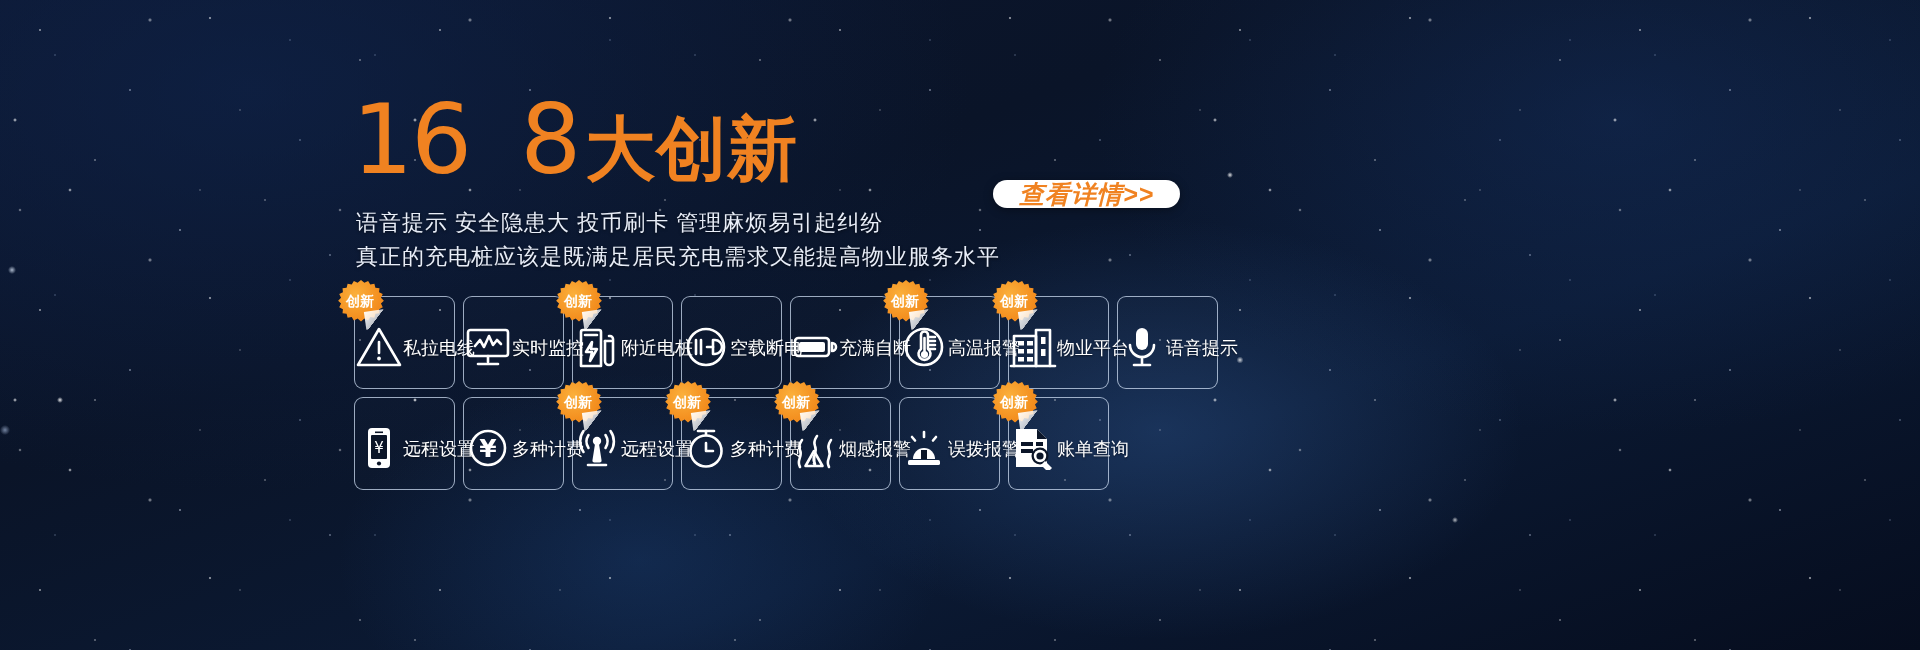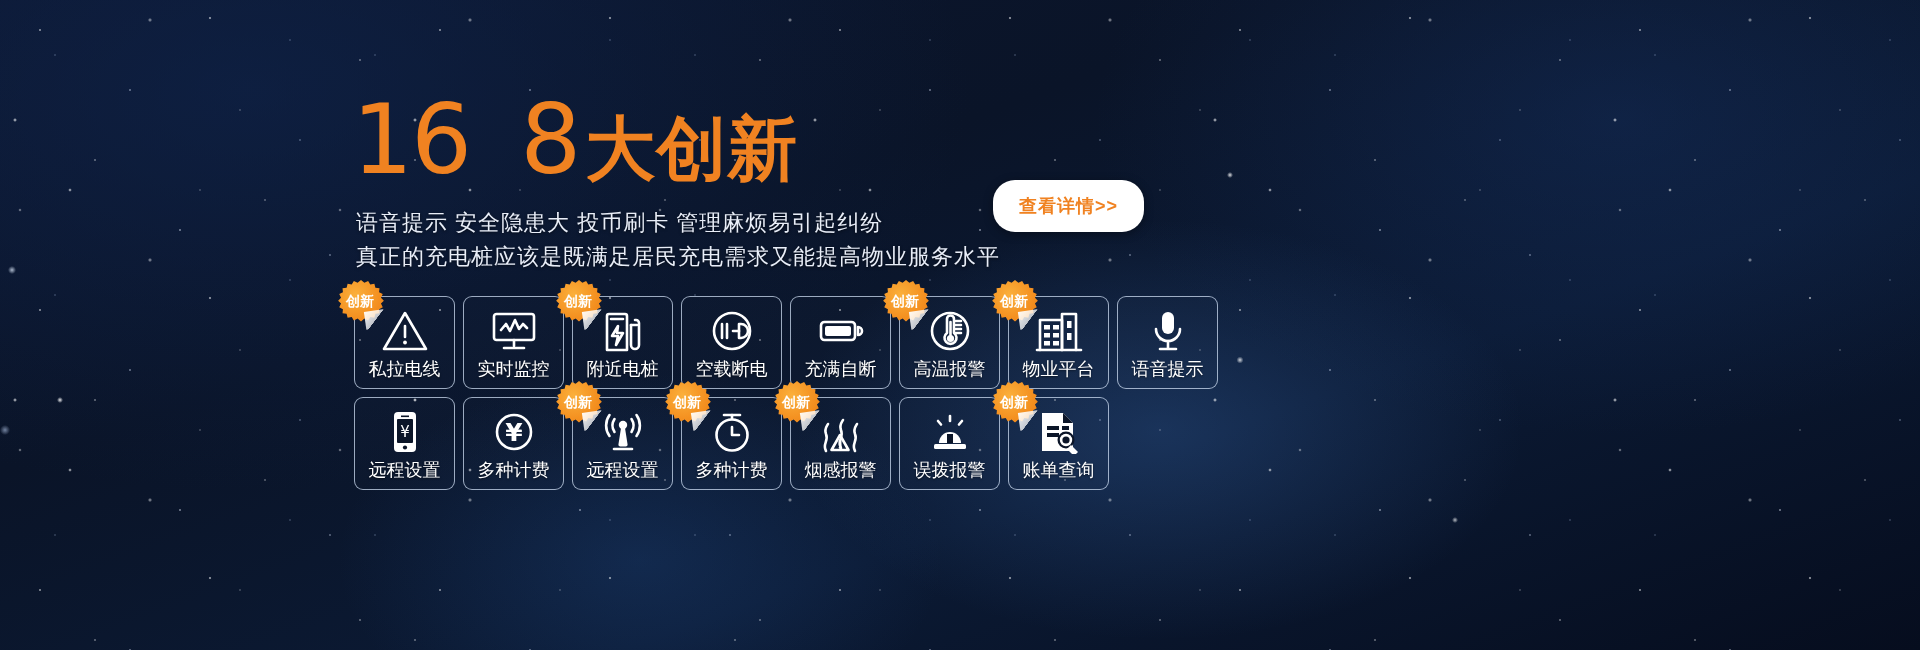--- a/index.html
+++ b/index.html
@@ -61,29 +61,29 @@
   .cn{font-size:70px;font-weight:bold;line-height:1;margin-left:6px;letter-spacing:1px;}
   .gap{display:inline-block;width:50px;}
 
   
   .subline{position:absolute;left:356px;color:#e9eef8;font-size:22px;letter-spacing:1px;white-space:nowrap;
            text-shadow:0 1px 3px rgba(0,0,0,.6);}
   .subline.l1{top:208px;}
   .subline.l2{top:242px;}
 
   
-  .cta{position:absolute;left:993px;top:180px;height:52px;padding:0 26px;border-radius:22px;background:#fff;
-       display:flex;align-items:center;justify-content:center;color:#f08221;font-size:18px;font-weight:bold;
-       letter-spacing:1px;box-shadow:0 2px 10px rgba(0,0,0,.35);cursor:pointer;white-space:nowrap;}
+  .cta{position:absolute;left:993px;top:180px;height:28px;padding:0 26px;border-radius:22px;background:#fff;
+       display:flex;align-items:center;justify-content:center;color:#f08221;font-size:25px;font-weight:bold;
+       letter-spacing:1px;box-shadow:0 2px 10px rgba(0,0,0,.35);cursor:pointer;white-space:nowrap;font-style:italic;}
 
   
   .grid{position:absolute;left:354px;top:296px;display:flex;flex-direction:column;gap:8px;}
   .row{display:flex;gap:8px;}
   .tile{position:relative;width:101px;height:93px;border:1px solid rgba(214,228,250,.72);border-radius:9px;
-        display:flex;flex-direction:column;align-items:center;justify-content:flex-start;box-sizing:border-box;
+        display:flex;flex-direction:row;align-items:center;justify-content:flex-start;box-sizing:border-box;
         padding-top:9px;cursor:pointer;background:rgba(255,255,255,.012);}
   .tile .ico{height:50px;display:flex;align-items:center;justify-content:center;}
   .tile .ico svg{display:block;}
   .tile .lbl{margin-top:1px;color:#fff;font-size:18px;letter-spacing:0px;white-space:nowrap;
              text-shadow:0 1px 2px rgba(0,0,0,.55);}
   
   .badge{position:absolute;left:-17px;top:-17px;width:46px;height:46px;display:flex;align-items:center;justify-content:center;}
   .badge .bg{position:absolute;inset:0;background:radial-gradient(circle at 38% 32%,#fbb03b 0%,#f49020 55%,#e8780f 100%);
              clip-path:polygon(50% 0%,57.4% 6.1%,65.5% 2%,70.2% 9.7%,79.1% 8%,81.3% 16.8%,90.2% 17.7%,89.3% 26.6%,97.3% 30.6%,93.4% 38.7%,99.7% 45%,93.4% 51.3%,97.3% 59.4%,89.3% 63.4%,90.2% 72.3%,81.3% 73.2%,79.1% 82%,70.2% 80.3%,65.5% 88%,57.4% 83.9%,50% 90%,42.6% 83.9%,34.5% 88%,29.8% 80.3%,20.9% 82%,18.7% 73.2%,9.8% 72.3%,10.7% 63.4%,2.7% 59.4%,6.6% 51.3%,0.3% 45%,6.6% 38.7%,2.7% 30.6%,10.7% 26.6%,9.8% 17.7%,18.7% 16.8%,20.9% 8%,29.8% 9.7%,34.5% 2%,42.6% 6.1%);}
     .badge .bt{position:relative;color:#fff;font-size:14px;font-weight:bold;letter-spacing:0;line-height:1;

